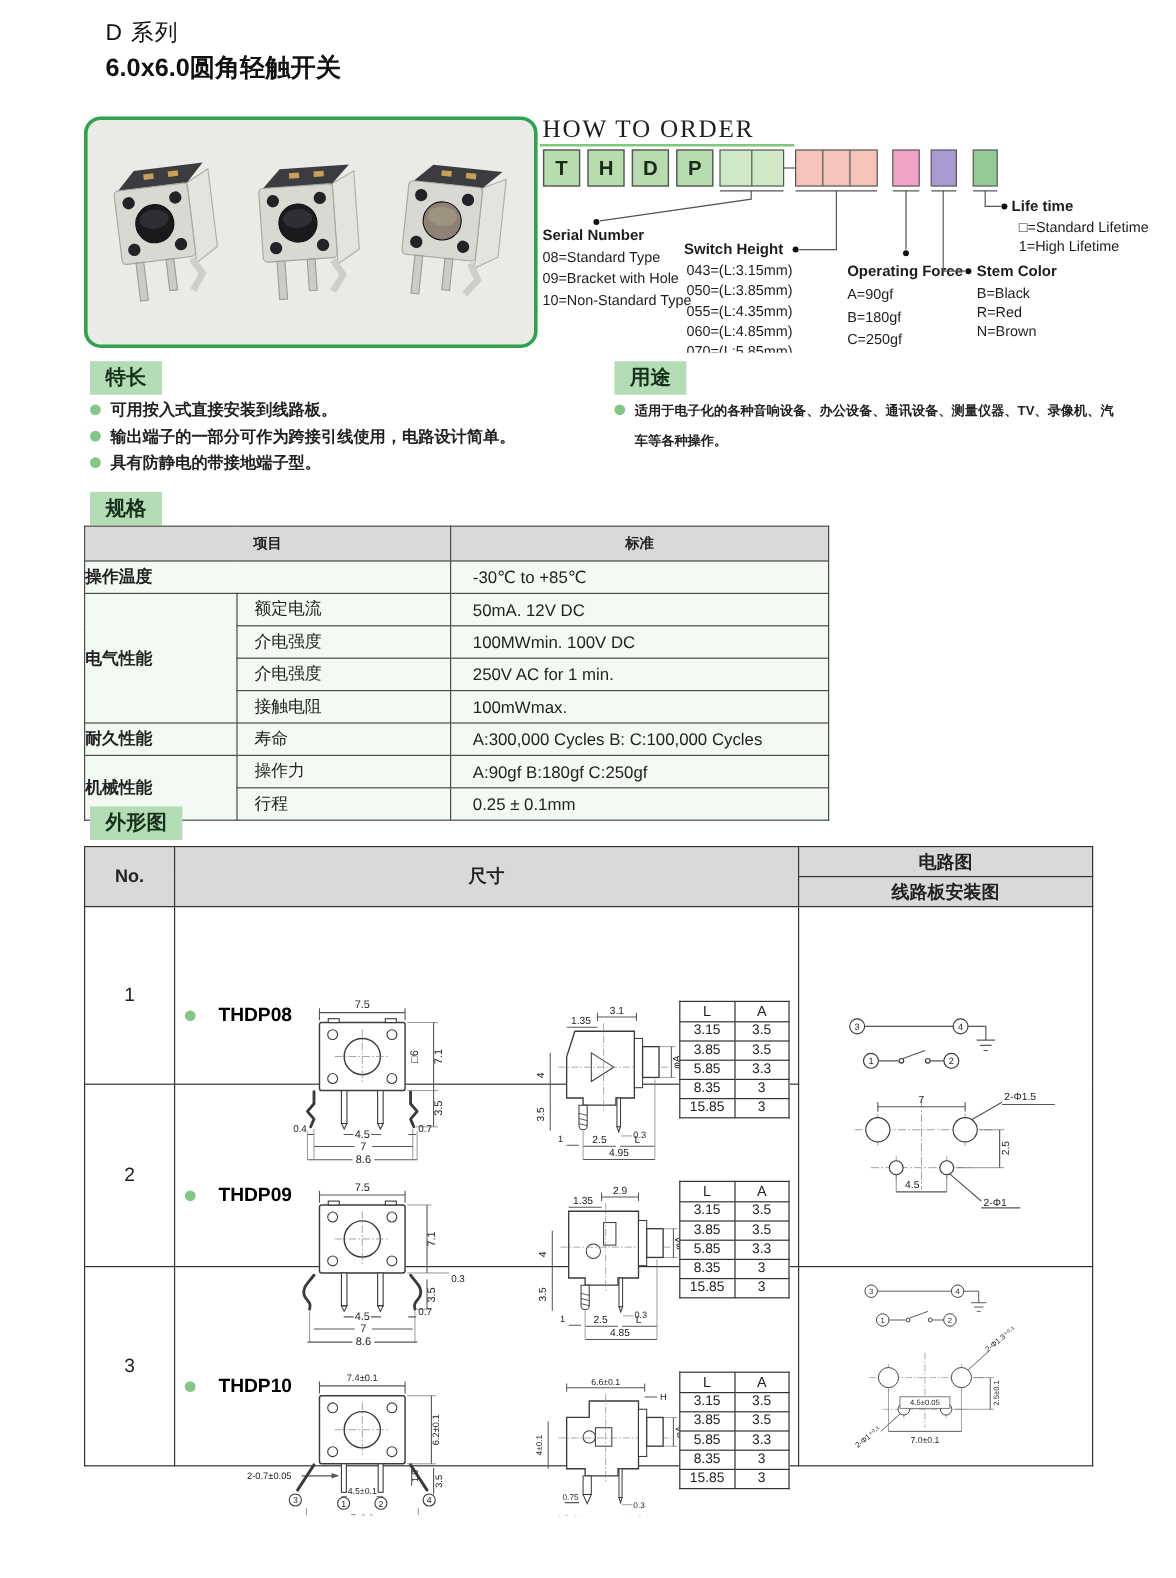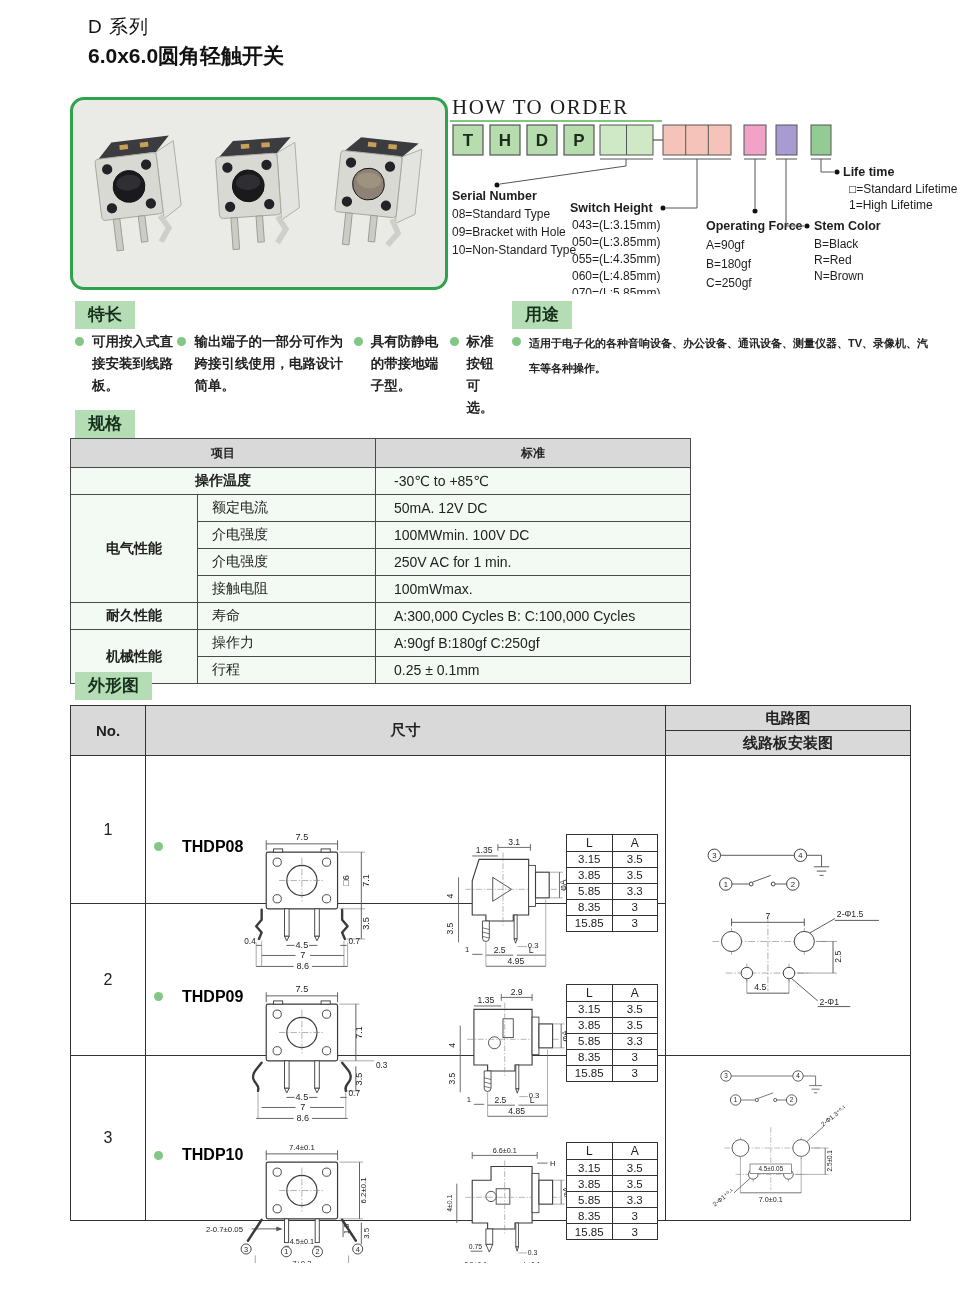--- a/index.html
+++ b/index.html
@@ -4,32 +4,32 @@
 <style>
 *{margin:0;padding:0;box-sizing:border-box}
 html,body{background:#fff}
 body{font-family:"Liberation Sans","DejaVu Sans",sans-serif;color:#1a1a1a}
 .page{position:relative;width:980px;height:1263px;background:#fff;overflow:hidden}
 .abs{position:absolute}
 .page-title{left:88px;top:14px;font-size:19px;color:#111;letter-spacing:1px}
 .page-subtitle{left:88px;top:42px;font-size:21px;font-weight:bold;color:#111}
 .photo-box{left:70px;top:97px;width:378px;height:193px;background:#eaeae7;border:3px solid var(--photo-border,#2ea24d);border-radius:14px;display:flex;align-items:center;justify-content:space-around;padding:0 8px}
 .sec-badge{background:var(--section-badge-bg,#b5ddb5);color:#16301c;font-weight:bold;font-size:17px;padding:3px 13px;display:inline-block;line-height:22px}
-.feat-list{display:flex;flex-direction:row}
+.feat-list{display:flex;flex-direction:column}
 .feat{display:flex;align-items:flex-start;gap:8px;font-size:13.5px;font-weight:bold;line-height:22px;color:#222}
 .fdot{width:9px;height:9px;border-radius:50%;background:var(--bullet-green,#82c785);margin-top:6px;flex:none}
 .app-block{display:flex;align-items:flex-start;gap:8px;width:420px}
 .app-text{font-size:11px;font-weight:bold;line-height:25px;color:#222}
 
 .spec-table{border-collapse:collapse;table-layout:fixed;width:620px}
 .spec-table th,.spec-table td{border:1px solid #4a4a4a;font-size:14px;color:#222;background:var(--spec-row-tint,#f3faf3)}
 .spec-table tr{height:27px}
 .spec-table tr.sh{height:29px}
 .spec-table tr.sh th{background:var(--table-header-grey,#d9d9d9);font-size:12px;font-weight:bold;text-align:center}
-.spec-table td.c{text-align:center}
+.spec-table td.c{text-align:left}
 .spec-table td.g{font-weight:bold}
 .spec-table td.l{padding-left:14px}
 .spec-table td.v{padding-left:18px}
 
 .out-table{border-collapse:collapse;table-layout:fixed;width:840px}
 .out-table th,.out-table td{border:1.5px solid #333;padding:0}
 .out-table th{background:var(--table-header-grey,#d9d9d9);font-size:15px;font-weight:bold;color:#222;text-align:center}
 .out-table td.no{font-size:16px;text-align:center;vertical-align:middle;color:#222}
 .cellwrap{position:relative;width:100%;height:100%}
 .model{position:absolute;left:8px;top:8px;display:flex;align-items:center;gap:19px;font-size:16px;font-weight:bold;color:#000000}
@@ -196,24 +196,20 @@
         <span class="fdot"></span>
         <span>可用按入式直接安装到线路板。</span>
       </div>
     <div class="feat">
         <span class="fdot"></span>
         <span>输出端子的一部分可作为跨接引线使用，电路设计简单。</span>
       </div>
     <div class="feat">
         <span class="fdot"></span>
         <span>具有防静电的带接地端子型。</span>
-      </div>
-    <div class="feat">
-        <span class="fdot"></span>
-        <span>标准按钮可选。</span>
       </div>
   </div>
 
   <div class="abs sec-badge" style="left:512px;top:301px">用途</div>
   <div class="abs app-block" style="left:512px;top:331px">
     <span class="fdot"></span>
     <span class="app-text">适用于电子化的各种音响设备、办公设备、通讯设备、测量仪器、TV、录像机、汽车等各种操作。</span>
   </div>
 
   <div class="abs sec-badge" style="left:75px;top:410px">规格</div>

